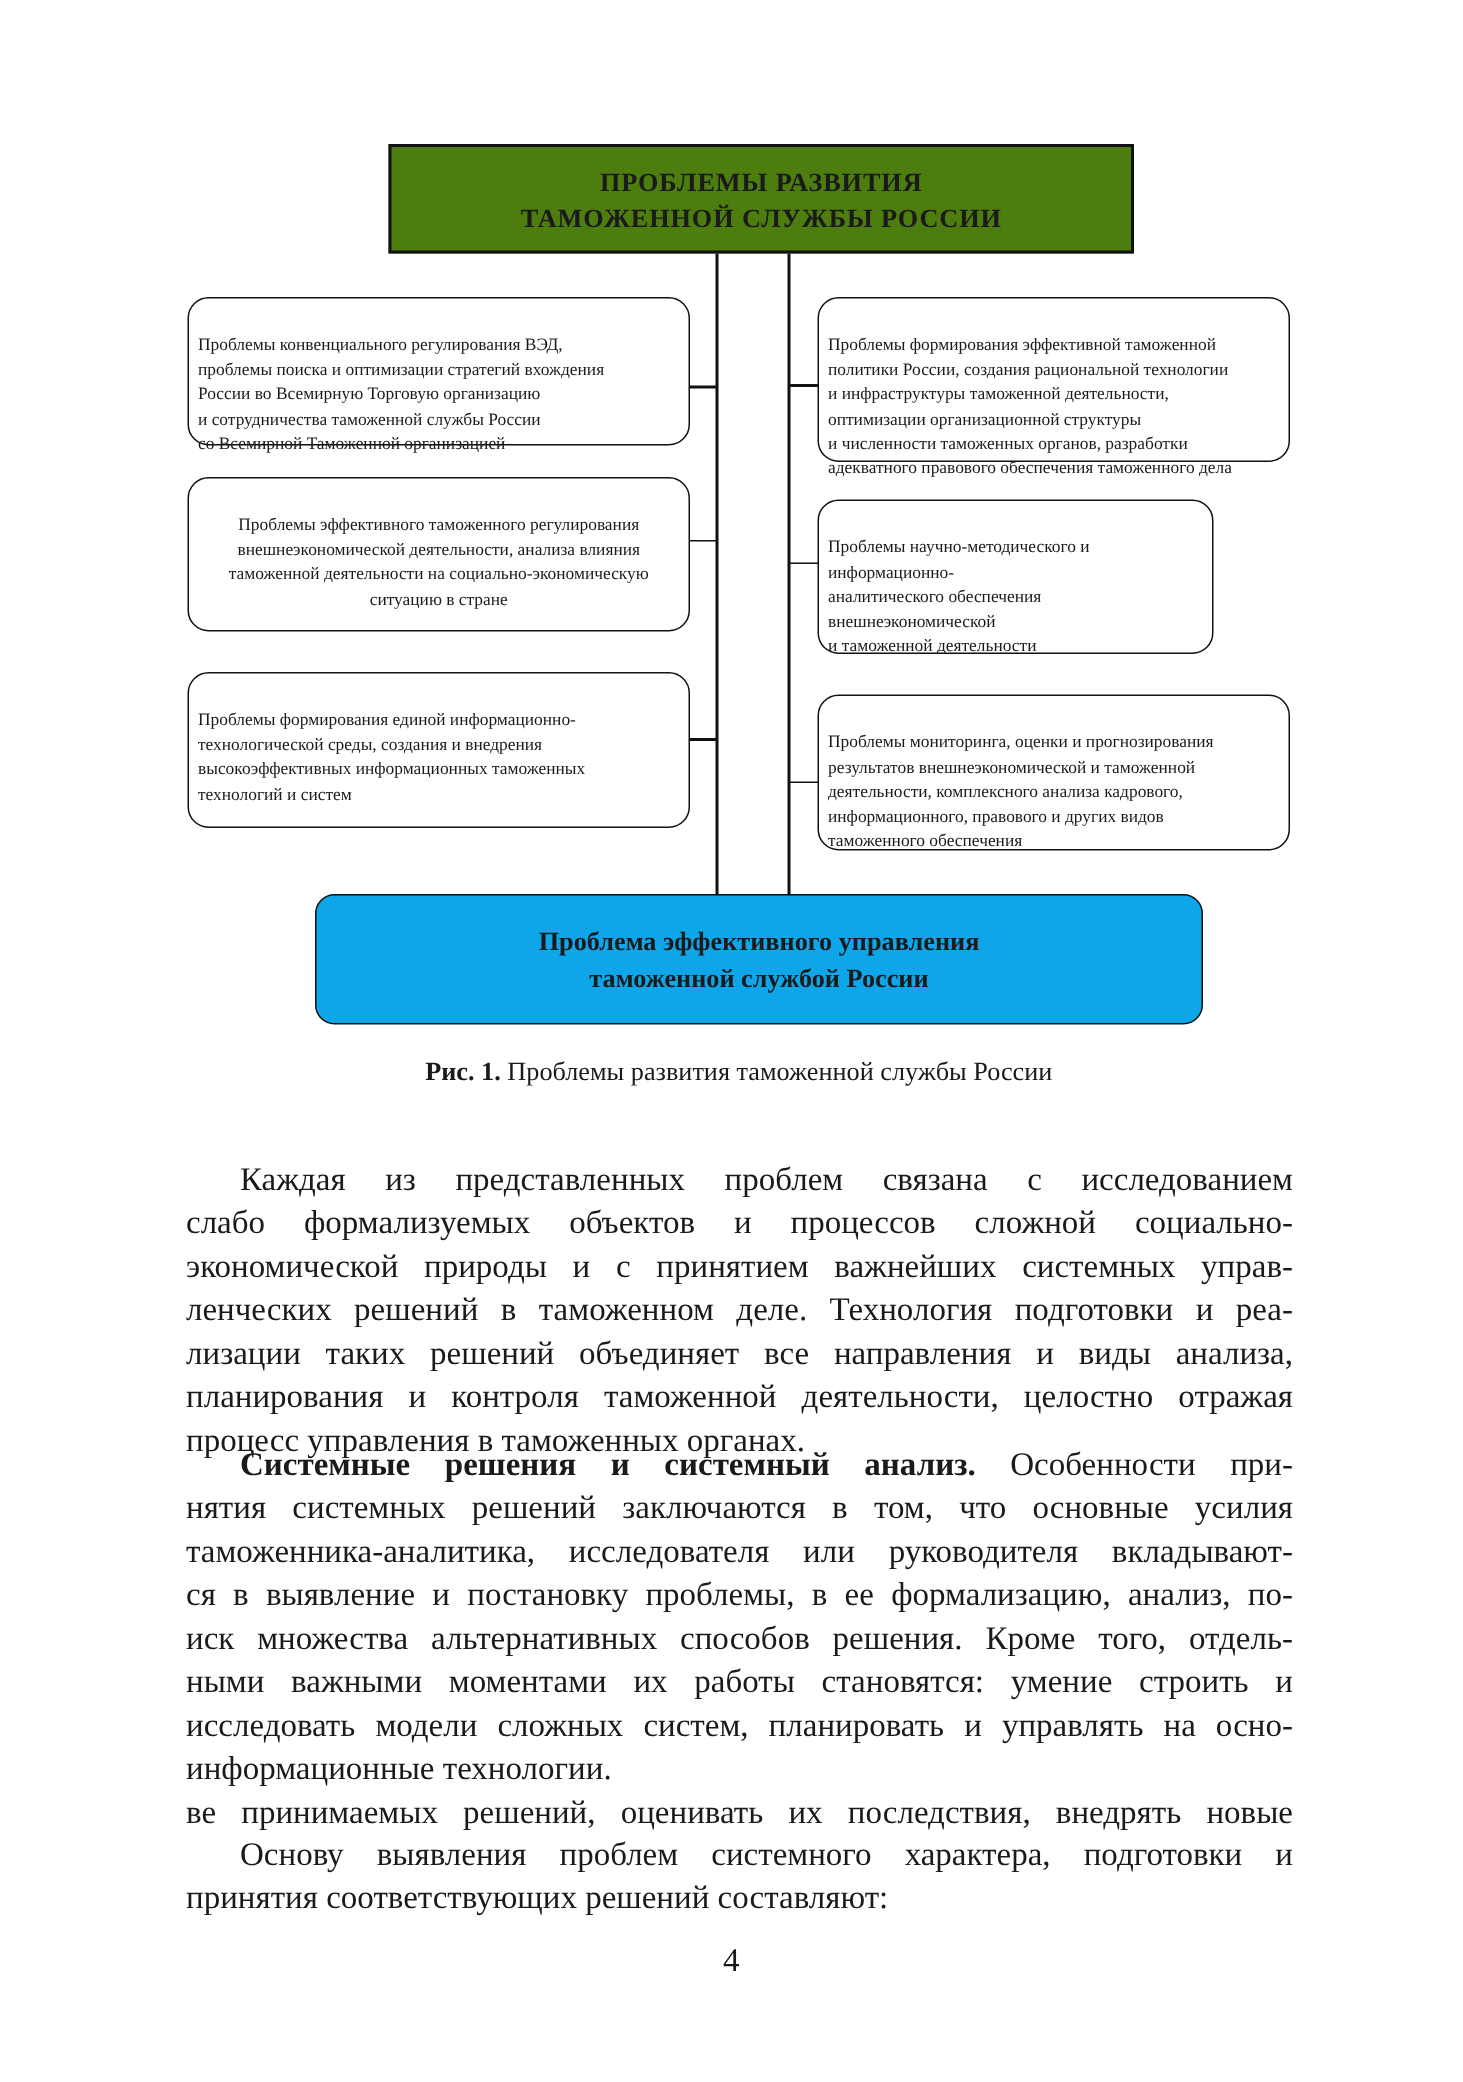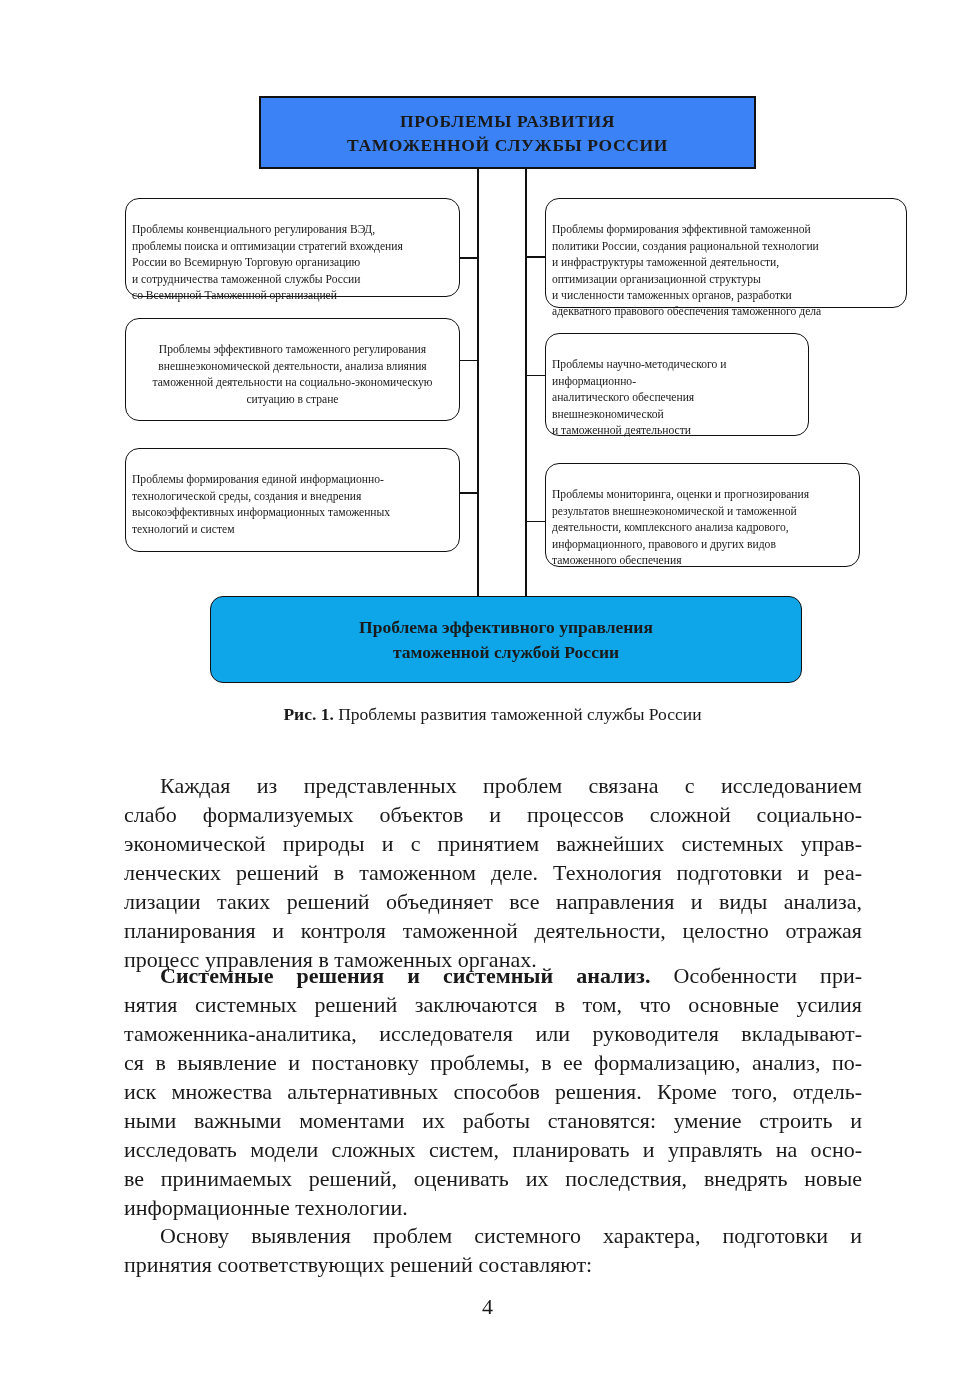--- a/index.html
+++ b/index.html
@@ -1,18 +1,18 @@
 <!DOCTYPE html>
 <html><head>
   <meta charset="utf-8">
   <style>
     html, body { margin: 0; padding: 0; background: #ffffff; }
     body { width: 975px; height: 1388px; position: relative; overflow: hidden; color: #1a1a1a; font-family: "Liberation Serif", serif; }
     .abs { position: absolute; box-sizing: border-box; }
-    .title-box { left: 259px; top: 96px; width: 497px; height: 73px; border: 2px solid #111; background: #3b82f6; display: flex; align-items: center; justify-content: center; text-align: center; }
+    .title-box { left: 259px; top: 96px; width: 497px; height: 73px; border: 2px solid #111; background: #4d7c0f; display: flex; align-items: center; justify-content: center; text-align: center; }
     .title-box span { font-weight: bold; font-size: 17.5px; line-height: 24px; letter-spacing: 0.6px; white-space: pre-line; }
     .vline { background: #111; }
     .hline { background: #111; }
     .pbox { border: 1.6px solid #111; border-radius: 14px; background: #fff; padding: 7px 6px 6px 6px; font-size: 11.6px; line-height: 16.4px; white-space: pre-line; }
     .bottom-box { left: 210px; top: 596px; width: 592px; height: 87px; border: 1.6px solid #111; border-radius: 13px; background: #0ea5e9; display: flex; align-items: center; justify-content: center; text-align: center; }
     .bottom-box span { font-weight: bold; font-size: 17.5px; line-height: 25px; white-space: pre-line; }
     .caption { left: 120px; width: 745px; top: 702px; text-align: center; font-size: 17.5px; line-height: 24px; }
     .caption b { font-weight: bold; }
     .para { left: 124px; width: 738px; font-size: 22px; line-height: 29px; text-align: justify; text-align-last: left; }
     .para .ln { display: block; text-align: justify; text-align-last: justify; white-space: nowrap; }
@@ -52,21 +52,21 @@
 таможенной деятельности на социально-экономическую
 ситуацию в стране</span>
 </div>
 <div class="abs pbox" style="left:125px; top:448px; width:335px; height:104px;">
   <span>Проблемы формирования единой информационно-
 технологической среды, создания и внедрения
 высокоэффективных информационных таможенных
 технологий и систем</span>
 </div>
 
-<div class="abs pbox" style="left:545px; top:198px; width:362px; height:110px;">
+<div class="abs pbox" style="left:545px; top:198px; width:315px; height:110px;">
   <span>Проблемы формирования эффективной таможенной
 политики России, создания рациональной технологии
 и инфраструктуры таможенной деятельности,
 оптимизации организационной структуры
 и численности таможенных органов, разработки
 адекватного правового обеспечения таможенного дела</span>
 </div>
 <div class="abs pbox" style="left:545px; top:333px; width:264px; height:103px;">
   <span>Проблемы научно-методического и информационно-
 аналитического обеспечения внешнеэкономической
@@ -100,22 +100,22 @@
 </div>
 
 <div class="abs para" style="top:961px;">
   <span class="ln indent"><b>Системные решения и системный анализ.</b><span> Особенности при-</span></span>
   <span class="ln">нятия системных решений заключаются в том, что основные усилия</span>
   <span class="ln">таможенника-аналитика, исследователя или руководителя вкладывают-</span>
   <span class="ln">ся в выявление и постановку проблемы, в ее формализацию, анализ, по-</span>
   <span class="ln">иск множества альтернативных способов решения. Кроме того, отдель-</span>
   <span class="ln">ными важными моментами их работы становятся: умение строить и</span>
   <span class="ln">исследовать модели сложных систем, планировать и управлять на осно-</span>
+  <span class="ln last">информационные технологии.</span>
   <span class="ln">ве принимаемых решений, оценивать их последствия, внедрять новые</span>
-  <span class="ln last">информационные технологии.</span>
 </div>
 
 <div class="abs para" style="top:1221px;">
   <span class="ln indent">Основу выявления проблем системного характера, подготовки и</span>
   <span class="ln last">принятия соответствующих решений составляют:</span>
 </div>
 
 <div class="abs pagenum">4</div>
 
 </body></html>

